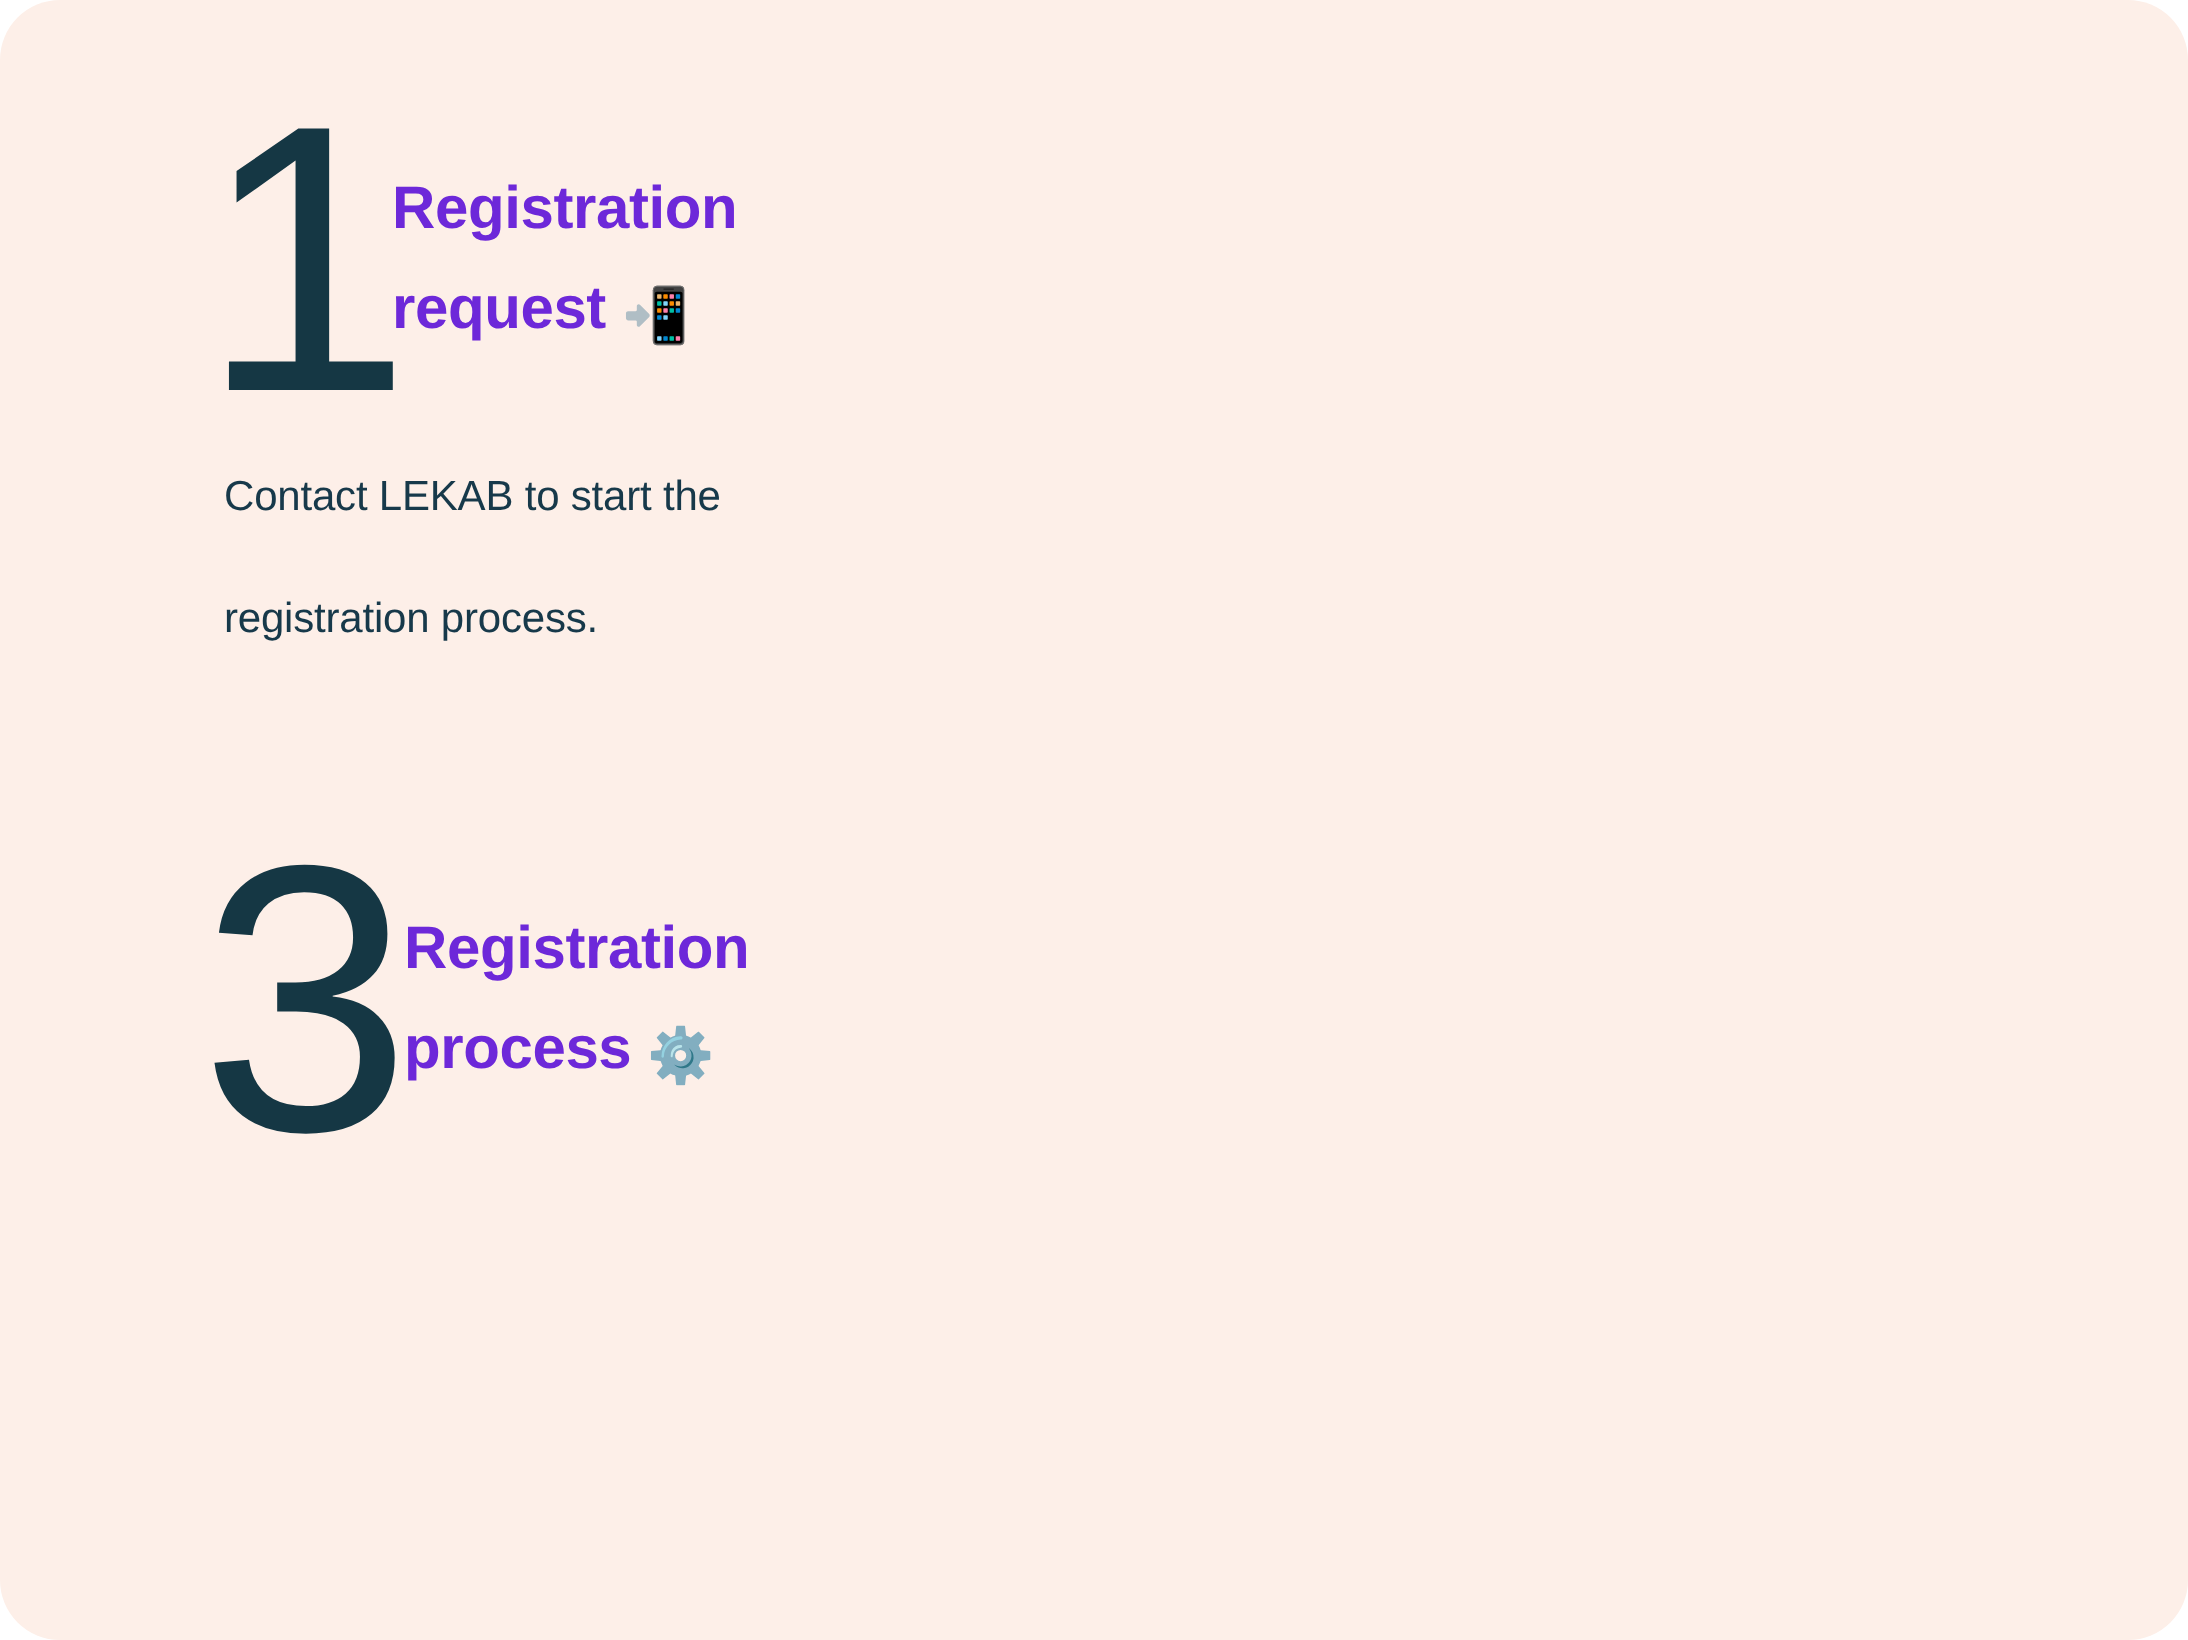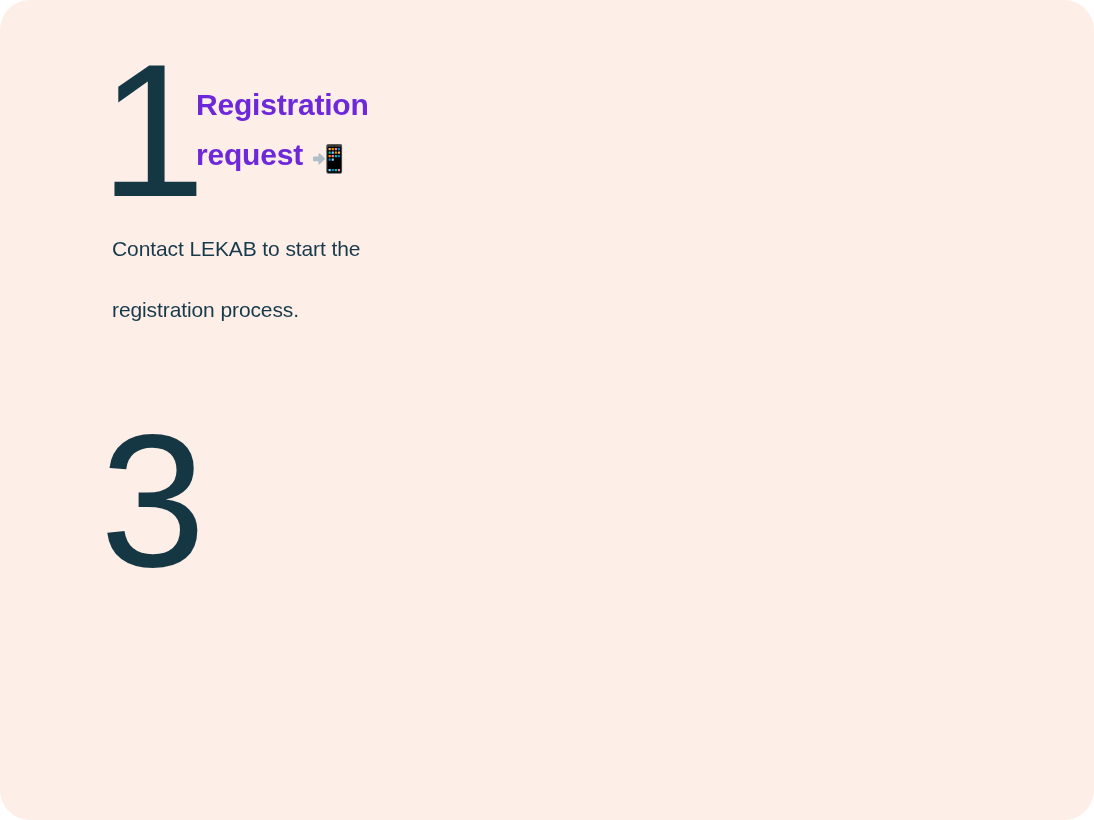--- a/index.html
+++ b/index.html
@@ -121,20 +121,21 @@
       <div class="step-head">
         
         
       </div>
       <p class="step-body">Submit details such as your use case, logo, banner, sender ID, description, and contact information.</p>
     </div>
 
     <div class="step step-3">
       <div class="step-head">
         <span class="step-number num-3">3</span>
+        <span class="step-title"><span>Registration process</span> <span class="emoji">⚙️</span></span>
       </div>
     </div>
 
     <div class="step step-4">
       <div class="step-head">
         
         
       </div>
       <p class="step-body">Once approved, your brand and sender ID are verified, and you’re ready to send your first RCS message!</p>
     </div>

